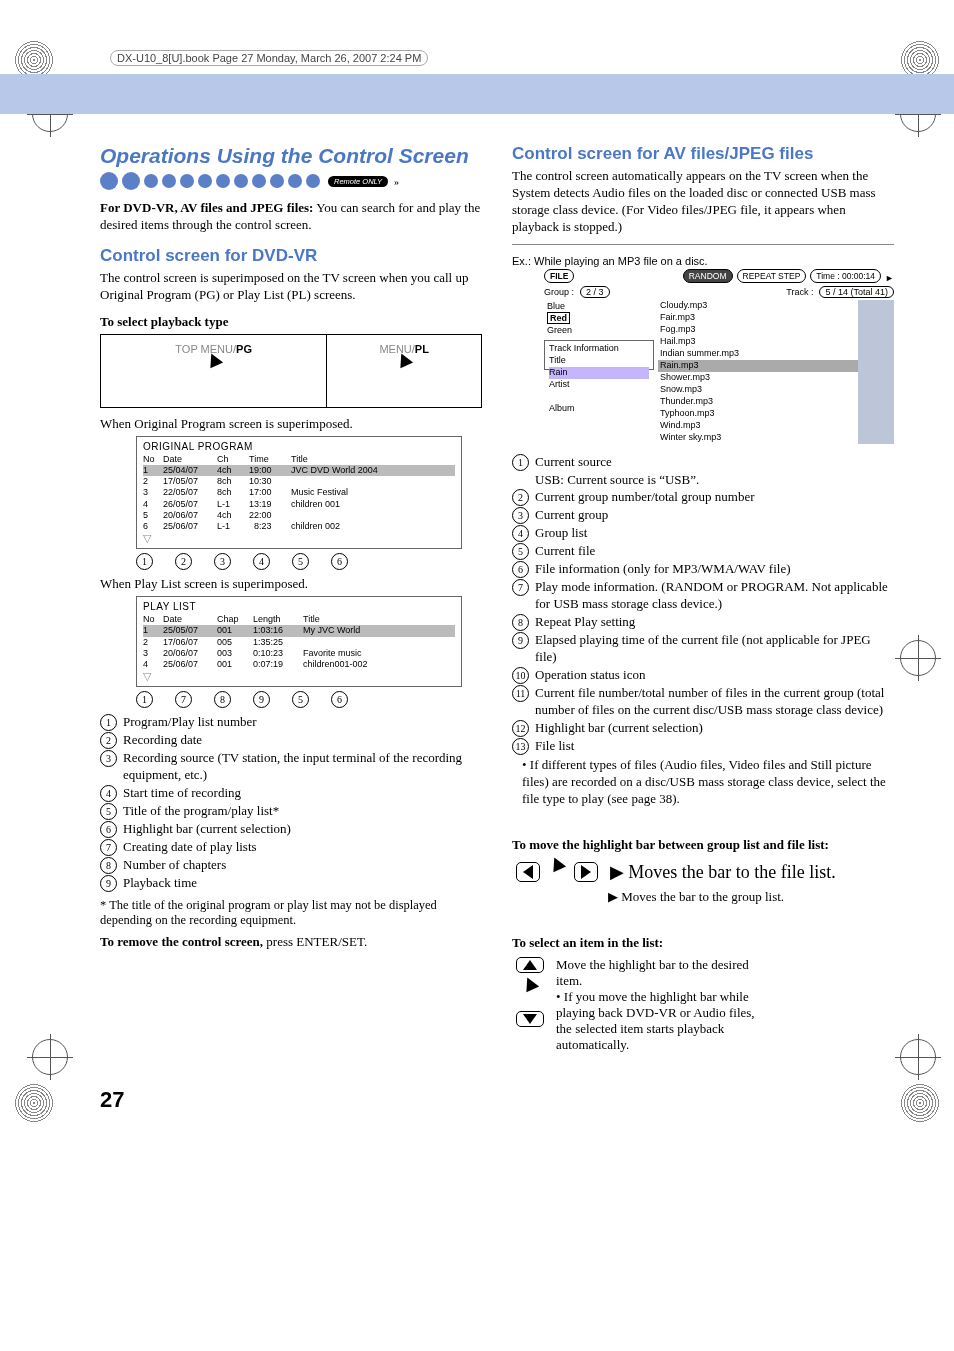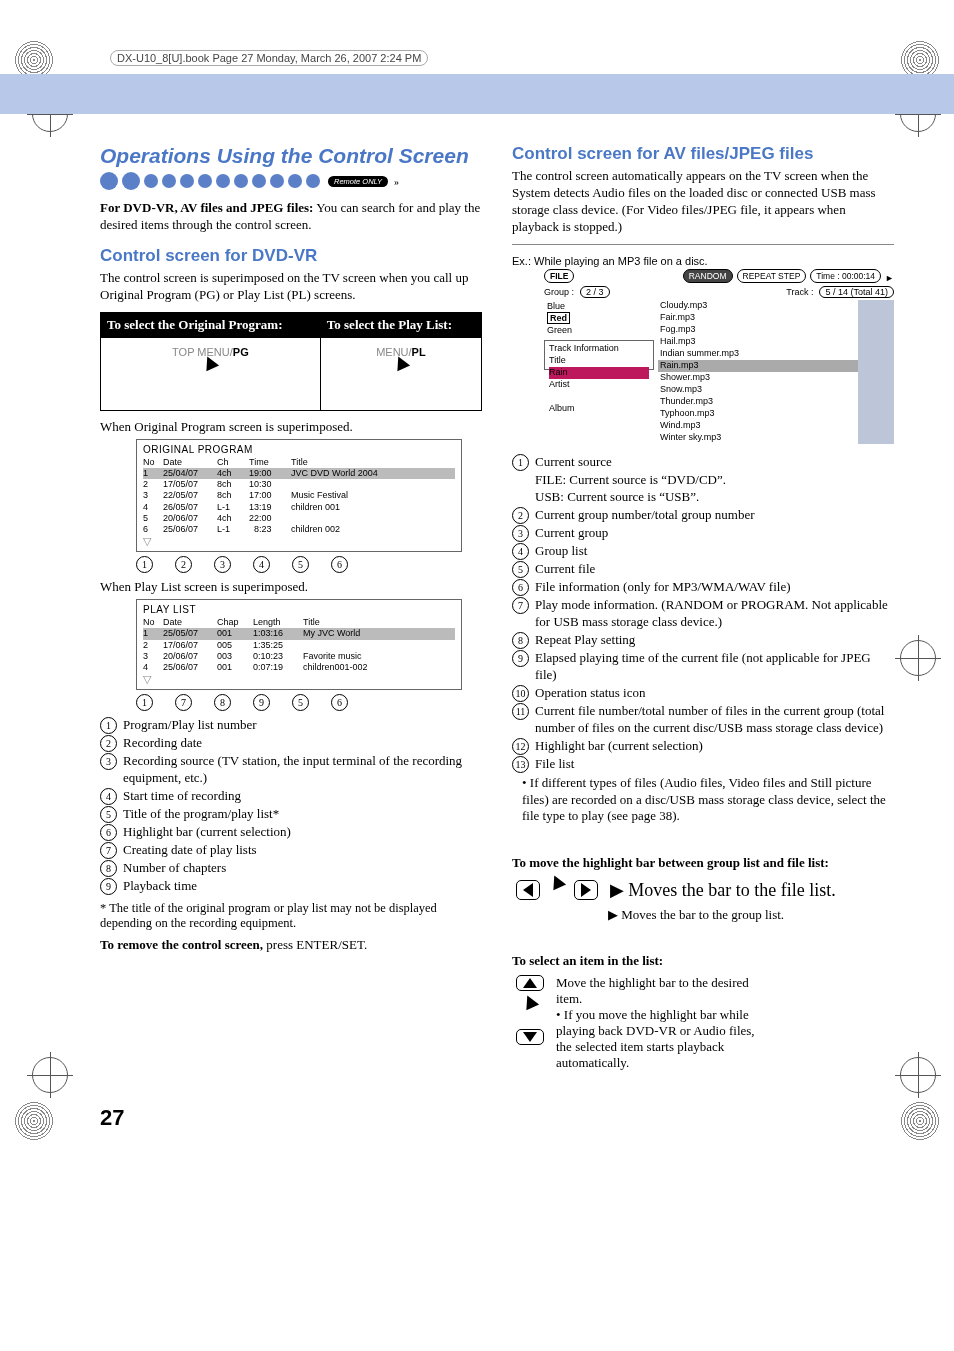--- a/index.html
+++ b/index.html
@@ -119,21 +119,21 @@
   .pill-dark { background:#444; color:#fff; }
   .info-row2 { display:flex; gap:6px; align-items:center; font-size:9px; margin:2px 0;}
   .oval { border:1px solid #000; border-radius:8px; padding:0 5px;}
   .av-body { display:flex; gap:4px; }
   .av-left { width:110px; }
   .av-right { flex:1; }
   .color-list .item { height:12px; display:flex; align-items:center; padding:0 3px;} 
   .color-list .sel{ border:1px solid #000; font-weight:bold; padding:0 2px;}
   .info-block { border:1px solid #666; padding:2px 4px; margin-top:4px; }
   .info-block div{ height:12px;}
-  .info-block .hl{ background:#be185d;}
+  .info-block .hl{ background:#c4b5fd;}
   .file-col .frow{ display:flex; height:12px; }
   .file-col .fname{ flex:1; padding-left:2px;}
   .file-col .bar{ width:36px; background:#bcc6d8; margin-left:2px;}
   .file-col .hl{ background:#aaa; }
 
   .legend-block { margin-top:6px; }
   .legend-block .legend-line span.txt{ line-height:1.3; }
 
   .move-sect { font-weight:bold; font-size:13px; margin:30px 0 6px 0; font-family:"Times New Roman";}
   .move-row { display:flex; align-items:center; gap:12px; margin-left:4px; margin-bottom:4px;}
@@ -200,26 +200,23 @@
         <span class="remote-sound">»</span>
       </div>
 
       <p class="body">
         <b>For DVD-VR, AV files and JPEG files:</b><span> You can search for and play the desired items through the control screen.</span>
       </p>
 
       <h2 class="sect">Control screen for DVD-VR</h2>
       <p class="body">The control screen is superimposed on the TV screen when you call up Original Program (PG) or Play List (PL) screens.</p>
 
+      <h3 class="sub">To select playback type</h3>
       <table class="sel">
         <tbody>
-            <tr>
-          <th>To select the Original Program:</th>
-          <th>To select the Play List:</th>
-        </tr>
         <tr>
           <td>
             <span class="btn-legend">TOP MENU/</span><b>PG</b><br>
             <span class="cursor"></span>
           </td>
           <td>
             <span class="btn-legend">MENU/</span><b>PL</b><br>
             <span class="cursor"></span>
           </td>
         </tr>
@@ -426,24 +423,20 @@
                 </div>
               </div>
           </div>
         </div>
       </div>
 
       <div id="right-legend" class="legend-block">
           <div class="legend-line">
             <span class="circ">1</span>
             <span class="txt">Current source</span>
-          </div>
-          <div class="legend-line">
-            <span style="width:17px;flex-shrink:0"></span>
-            <span class="txt">FILE: Current source is “DVD/CD”.</span>
           </div>
           <div class="legend-line">
             <span style="width:17px;flex-shrink:0"></span>
             <span class="txt">USB: Current source is “USB”.</span>
           </div>
           <div class="legend-line">
             <span class="circ">2</span>
             <span class="txt">Current group number/total group number</span>
           </div>
           <div class="legend-line">

